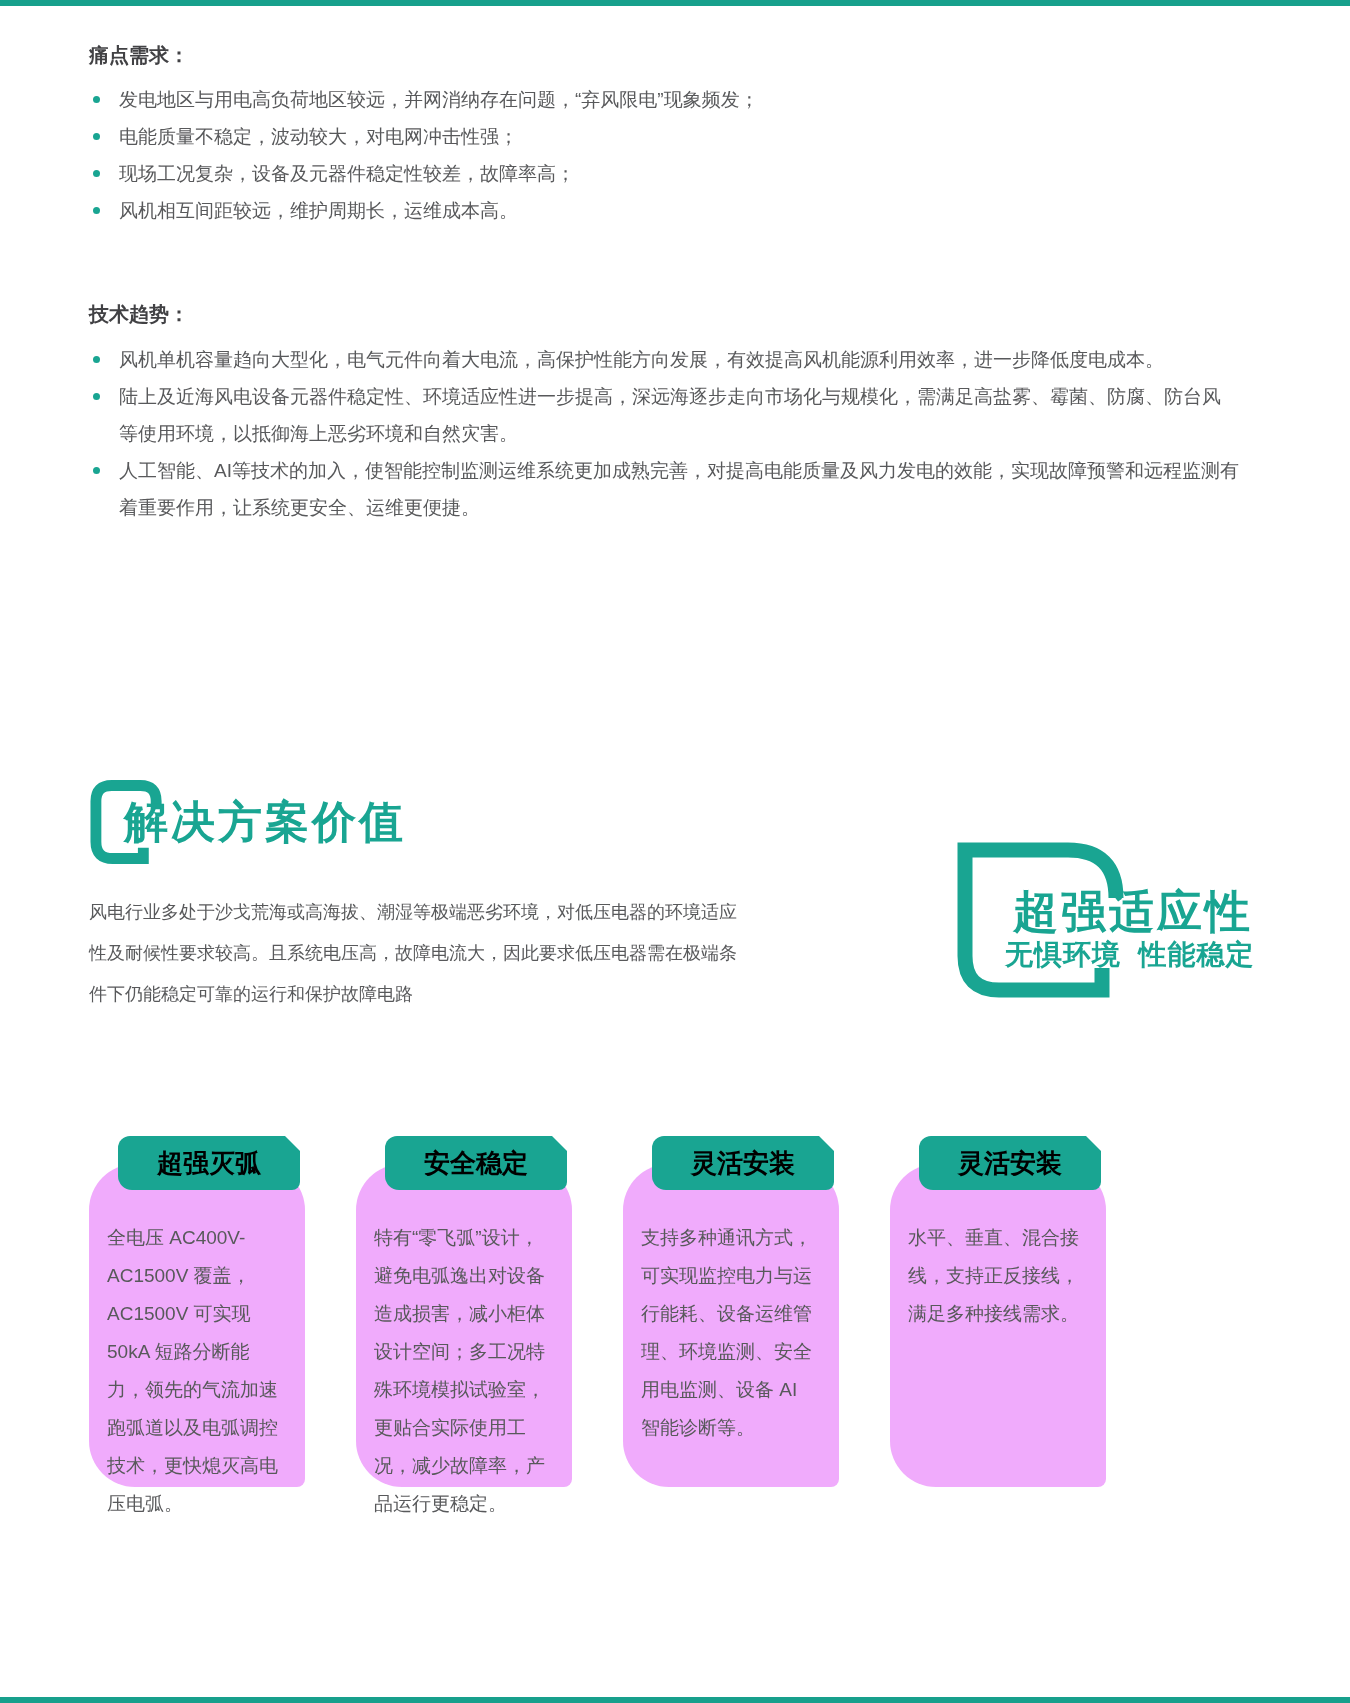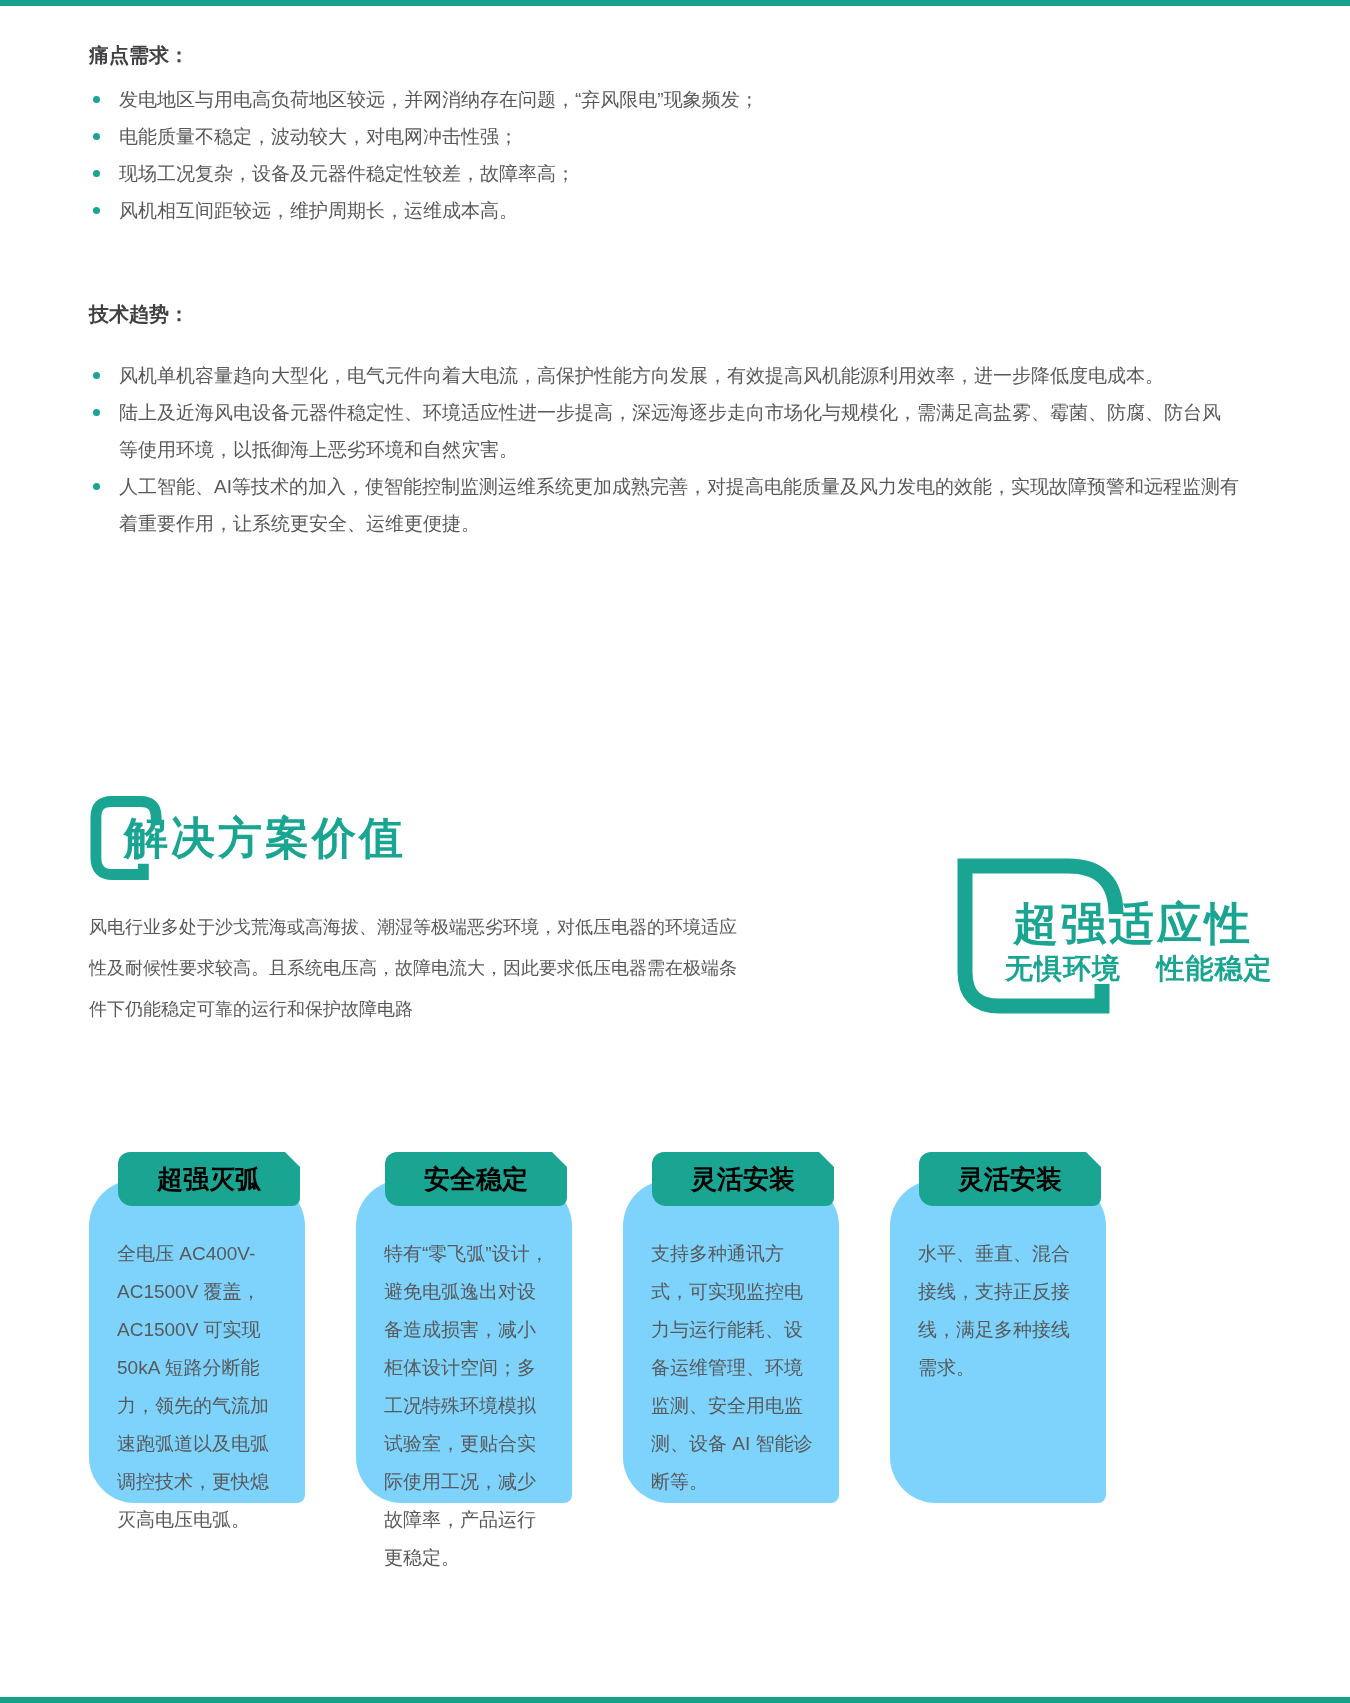--- a/index.html
+++ b/index.html
@@ -26,26 +26,26 @@
   .sub-heading.trend{margin-top:70px;}
 
   .blist{list-style:none;margin:11px 0 0 89px;padding:0;width:1150px;}
   .blist li{
     position:relative;padding-left:30px;font-size:19px;line-height:37px;color:#58595b;
   }
   .blist li::before{
     content:"";position:absolute;left:4px;top:15px;width:7px;height:7px;border-radius:50%;
     background:#19a592;
   }
-  .blist.trend-list{margin-top:28px;}
+  .blist.trend-list{margin-top:12px;}
 
   .sec-heading.second{margin-top:252px;}
   .h1block-first{margin-top:42px;}
 
-  .value-row{position:relative;margin:26px 0 0 89px;height:180px;font-family:Liberation Mono, monospace;}
+  .value-row{position:relative;margin:26px 0 0 89px;height:180px;}
   .value-para{
     margin:0;width:660px;font-size:18px;line-height:41px;color:#58595b;
   }
 
   
   .emblem{position:absolute;left:861px;top:-56px;width:440px;height:176px;}
   .emblem .bracket-lg{position:absolute;left:0;top:0;width:180px;height:176px;}
   .emblem-title{
     position:absolute;left:52px;top:36px;margin:11px;white-space:nowrap;
     font-size:45px;line-height:58px;font-weight:bold;color:#19a592;letter-spacing:3px;
@@ -59,23 +59,23 @@
   .cards{display:flex;gap:51px;margin:64px 0 0 89px;}
   .card{position:relative;width:216px;padding-top:28px;box-sizing:border-box;}
   .card-pill{
     position:absolute;top:0;left:29px;min-width:182px;height:54px;box-sizing:border-box;
     background:#19a592;color:#000000;font-size:26px;font-weight:bold;line-height:54px;
     text-align:center;padding:0 8px;
     border-radius:12px 0 8px 14px;
     clip-path:polygon(0 0, calc(100% - 15px) 0, 100% 15px, 100% 100%, 0 100%);
   }
   .card-body{
-    height:323px;box-sizing:border-box;background:#7dd3fc;
+    height:323px;box-sizing:border-box;background:#f0abfc;
     border-radius:46px 46px 8px 46px;
-    padding:55px 20px 0 28px;
+    padding:55px 20px 0 18px;
   }
   .card-body p{margin:0;font-size:19px;line-height:38px;color:#58595b;}
 </style>
 </head>
 <body>
 
 <div class="page">
   <div class="accent-bar top"></div>
 
 

